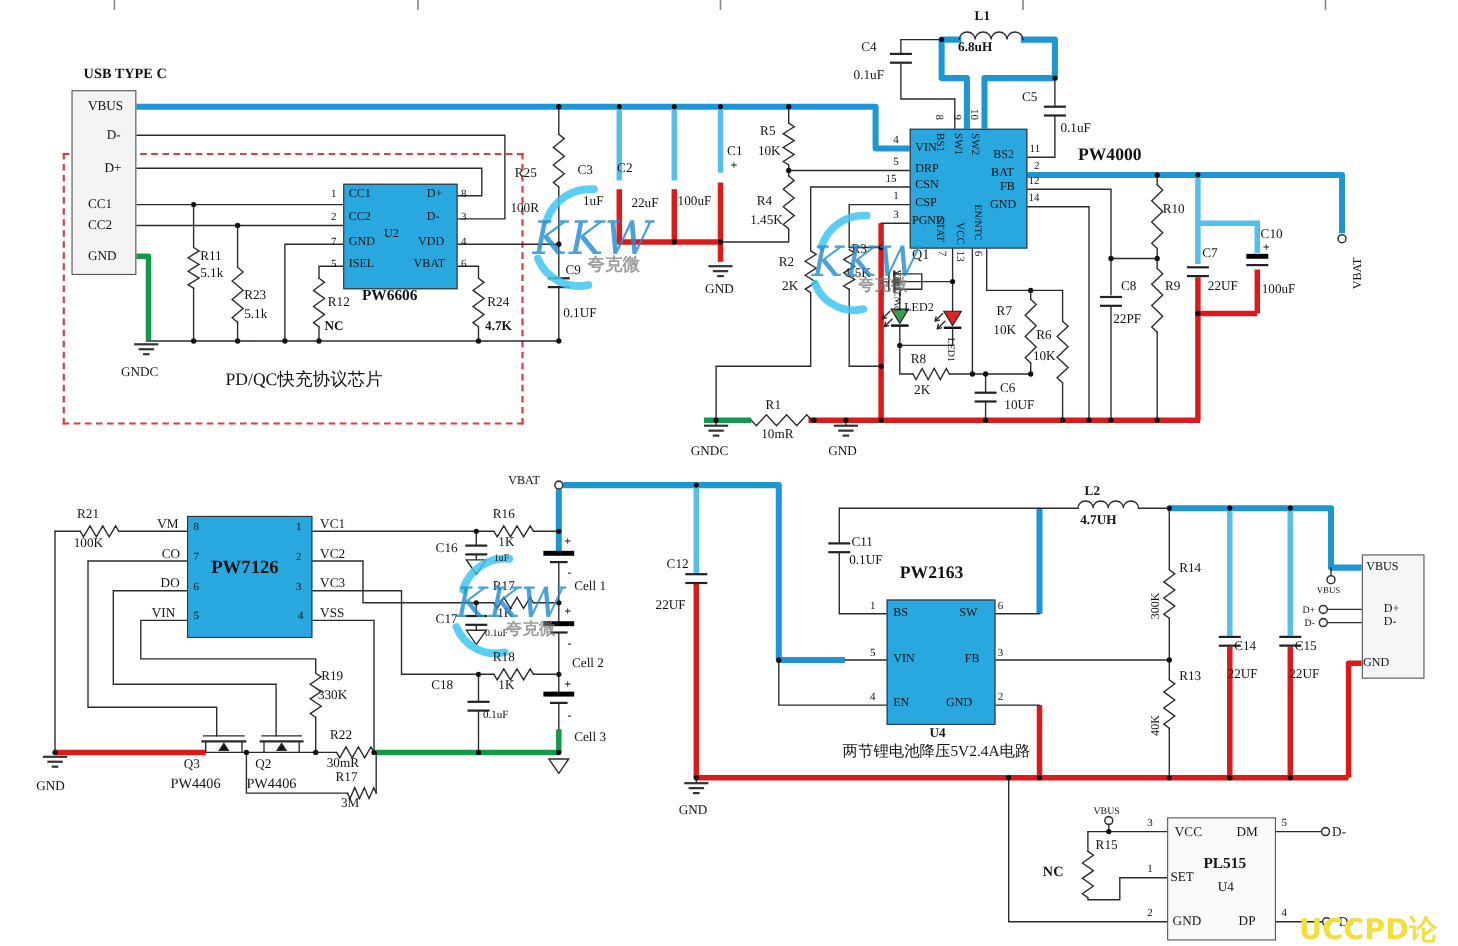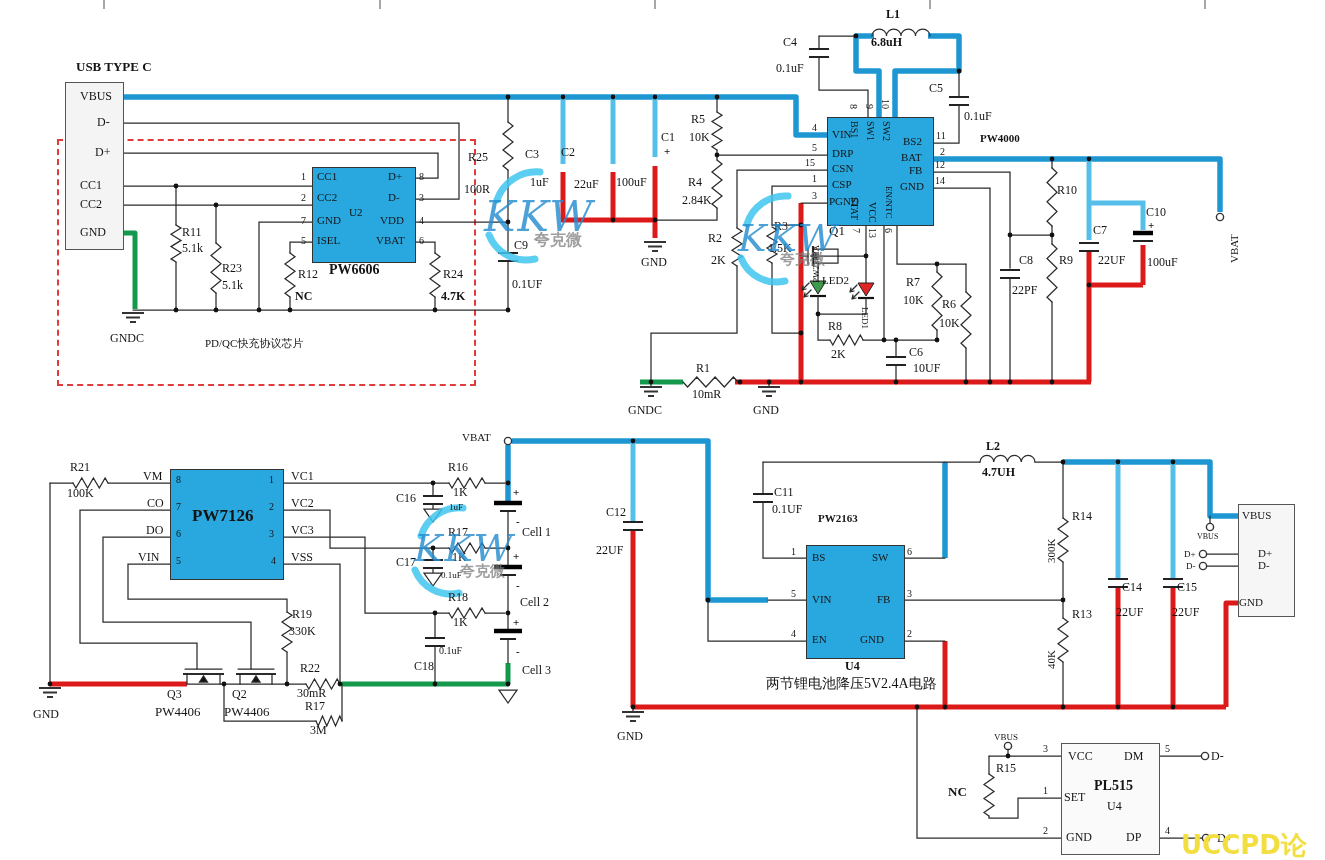--- a/index.html
+++ b/index.html
@@ -2,21 +2,21 @@
 <html><head>
 <meta charset="utf-8">
 <style>
   html,body{margin:0;padding:0;background:#fff;}
   #stage{position:relative;width:1325px;height:860px;background:#fff;overflow:hidden;
          font-family:"Liberation Serif",serif;}
   svg#sch{position:absolute;left:0;top:0;z-index:1;}
   .t{position:absolute;z-index:3;font:12px "Liberation Serif",serif;color:#141414;white-space:nowrap;line-height:1;}
   .b{font-weight:bold;}
   .s8{font-size:8px}.s9{font-size:9px}.s10{font-size:10px}.s11{font-size:11px}
-  .s13{font-size:13px}.s14{font-size:14px}.s15{font-size:11px}.s17{font-size:17px}
+  .s13{font-size:13px}.s14{font-size:14px}.s15{font-size:16px}.s17{font-size:17px}
   .rt{transform:rotate(-90deg);transform-origin:0 0;}
   .rt2{transform:rotate(90deg);transform-origin:0 0;}
   .chip{position:absolute;z-index:2;background:#29a8e0;border:1.5px solid #333;}
   .conn{position:absolute;z-index:2;background:#f4f4f4;border:1.3px solid #555;}
   .dash{position:absolute;z-index:0;border:2px dashed #e23b3b;}
   .wm{position:absolute;z-index:4;font-style:italic;font-weight:normal;color:rgba(37,140,208,0.82);
       font-family:"DejaVu Serif",serif;letter-spacing:2px;}
   .wmcn{position:absolute;z-index:4;color:rgba(125,125,125,0.75);font-weight:bold;}
   .forum{position:absolute;z-index:5;color:#f2de3f;font-weight:bold;font-family:"DejaVu Sans",sans-serif;}
 </style>
@@ -403,21 +403,21 @@
   <div class="t" style="left:530px;top:176px;">1uF</div>
   <div class="t" style="left:561px;top:146px;text-align:right;">C2</div>
   <div class="t" style="left:574px;top:178px;">22uF</div>
   <div class="t" style="left:661px;top:131px;">C1</div>
   <div class="t s11 b" style="left:664px;top:146px;">+</div>
   <div class="t" style="left:616px;top:176px;">100uF</div>
   <div class="t" style="left:641px;top:256px;">GND</div>
   <div class="t" style="left:691px;top:113px;">R5</div>
   <div class="t" style="left:689px;top:131px;">10K</div>
   <div class="t" style="left:688px;top:176px;">R4</div>
-  <div class="t" style="left:682px;top:194px;">2.84K</div>
+  <div class="t" style="left:682px;top:194px;">1.45K</div>
 
   <div class="t b s14" style="left:329px;top:263px;">PW6606</div>
   <div class="t s11" style="left:349px;top:207px;">U2</div>
   <div class="t s11" style="left:317px;top:171px;">CC1</div>
   <div class="t s11" style="left:317px;top:192px;">CC2</div>
   <div class="t s11" style="left:317px;top:215px;">GND</div>
   <div class="t s11" style="left:317px;top:235px;">ISEL</div>
   <div class="t s11" style="left:388px;top:171px;">D+</div>
   <div class="t s11" style="left:388px;top:192px;">D-</div>
   <div class="t s11" style="left:380px;top:215px;">VDD</div>
@@ -534,21 +534,21 @@
   <div class="t" style="left:448px;top:461px;">R16</div>
   <div class="t" style="left:453px;top:486px;">1K</div>
   <div class="t" style="left:396px;top:492px;">C16</div>
   <div class="t s9" style="left:449px;top:503px;">1uF</div>
   <div class="t" style="left:448px;top:526px;">R17</div>
   <div class="t" style="left:452px;top:551px;">1K</div>
   <div class="t" style="left:396px;top:556px;">C17</div>
   <div class="t s9" style="left:441px;top:571px;">0.1uF</div>
   <div class="t" style="left:448px;top:591px;">R18</div>
   <div class="t" style="left:453px;top:616px;">1K</div>
-  <div class="t" style="left:414px;top:616px;margin-top:44px;">C18</div>
+  <div class="t" style="left:392px;top:616px;">C18</div>
   <div class="t s10" style="left:439px;top:646px;">0.1uF</div>
   <div class="t s11" style="left:462px;top:432px;">VBAT</div>
   <div class="t" style="left:522px;top:526px;">Cell 1</div>
   <div class="t" style="left:520px;top:596px;">Cell 2</div>
   <div class="t" style="left:522px;top:664px;">Cell 3</div>
   <div class="t s11 b" style="left:513px;top:487px;">+</div>
   <div class="t s11 b" style="left:516px;top:516px;">-</div>
   <div class="t s11 b" style="left:513px;top:551px;">+</div>
   <div class="t s11 b" style="left:516px;top:580px;">-</div>
   <div class="t s11 b" style="left:513px;top:617px;">+</div>

